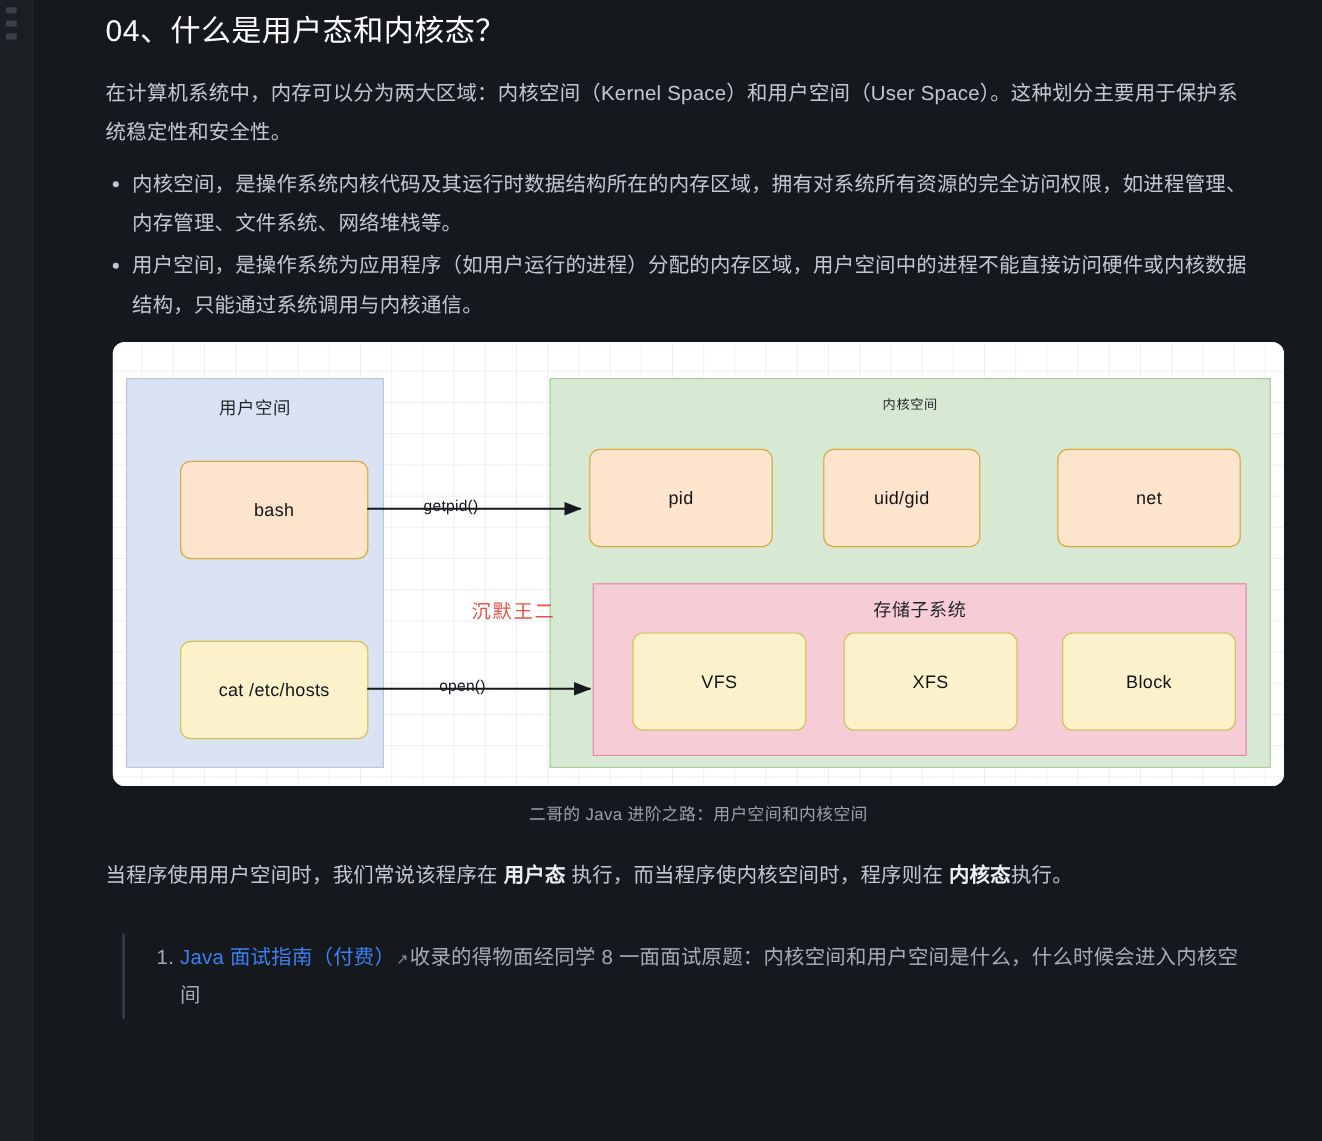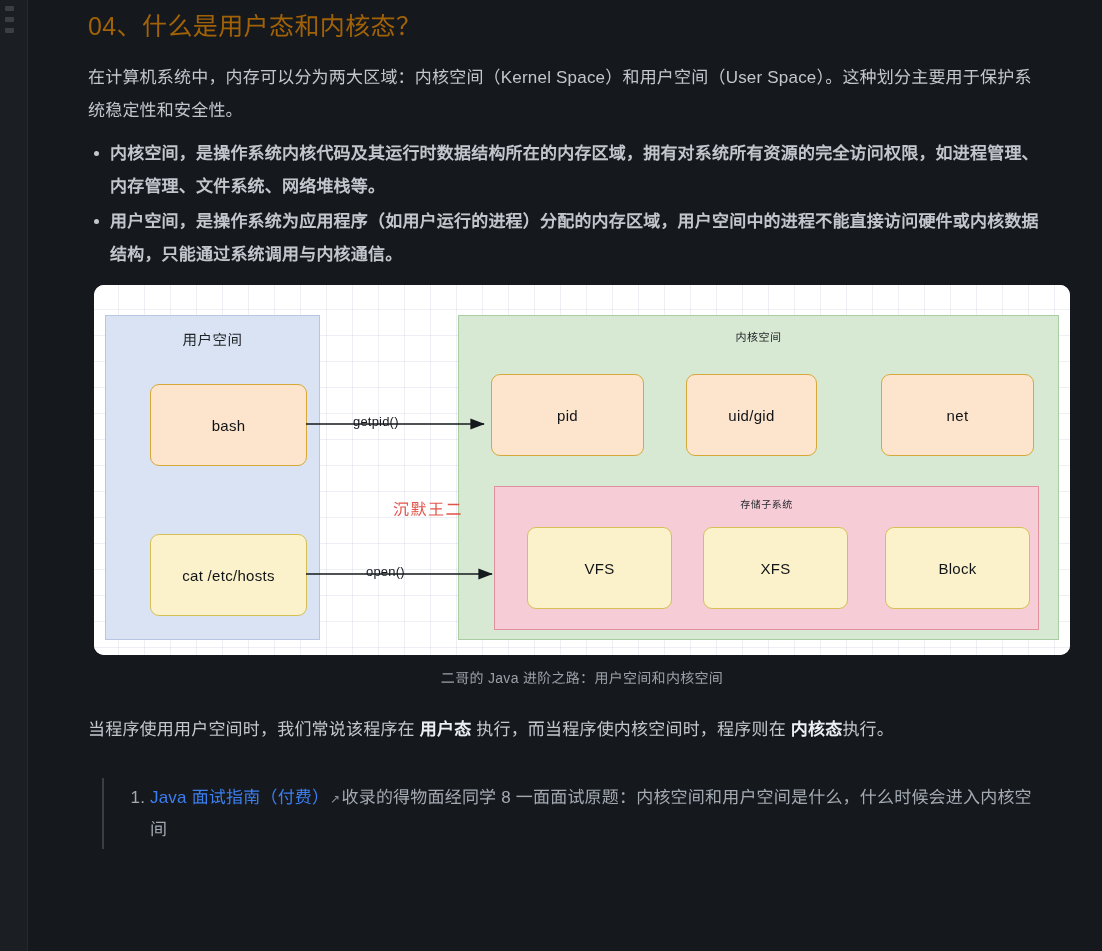--- a/index.html
+++ b/index.html
@@ -53,42 +53,41 @@
   .article {
     flex: 1 1 auto;
     height: 951px;
     background: #15181d;
     padding: 0 60px 0 60px;
     overflow: hidden;
     position: relative;
   }
 
   h1.page-title {
-    color: #a16207;
+    color: #ffffff;
     font-size: 25px;
     font-weight: 400;
     letter-spacing: 0.4px;
     line-height: 1.3;
     padding-top: 10px;
     margin-bottom: 18px;
   }
 
   p.para {
     color: #c3c7cd;
     font-size: 17px;
     line-height: 1.95;
     letter-spacing: 0.2px;
     margin-bottom: 10px;
   }
 
   ul.bullets {
     list-style: none;
     margin: 8px 0 14px 0;
     padding: 0;
-    font-weight: bold;
   }
   ul.bullets > li {
     position: relative;
     color: #c3c7cd;
     font-size: 17px;
     line-height: 1.95;
     letter-spacing: 0.2px;
     padding-left: 22px;
     margin-bottom: 2px;
   }
@@ -172,21 +171,21 @@
     position: absolute;
     left: 35px;
     top: 170px;
     width: 545px;
     height: 144px;
     background: #f6cdd6;
     border: 1px solid #e0909f;
   }
   .storage-sub .panel-title {
     text-align: center;
-    font-size: 10px;
+    font-size: 15px;
     color: #1f2328;
     padding-top: 9px;
     letter-spacing: 0.5px;
   }
 
   
   .node {
     position: absolute;
     display: flex;
     align-items: center;

